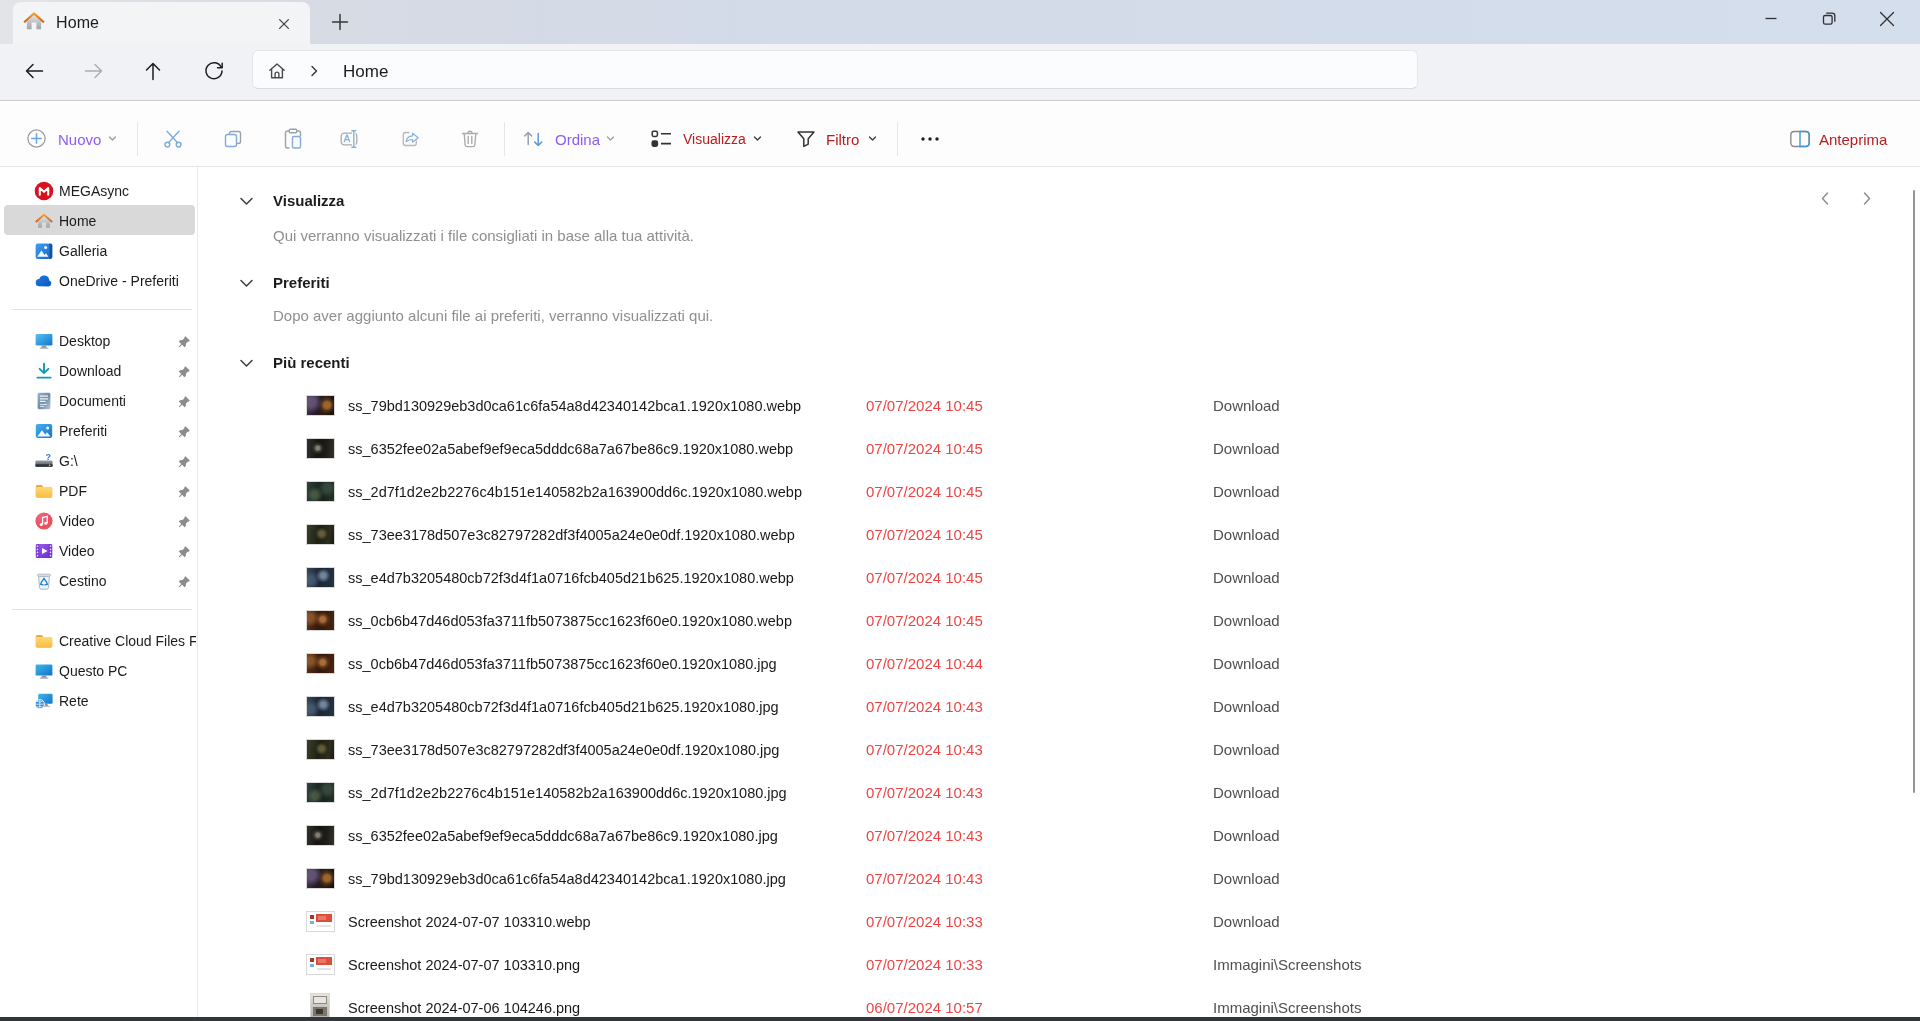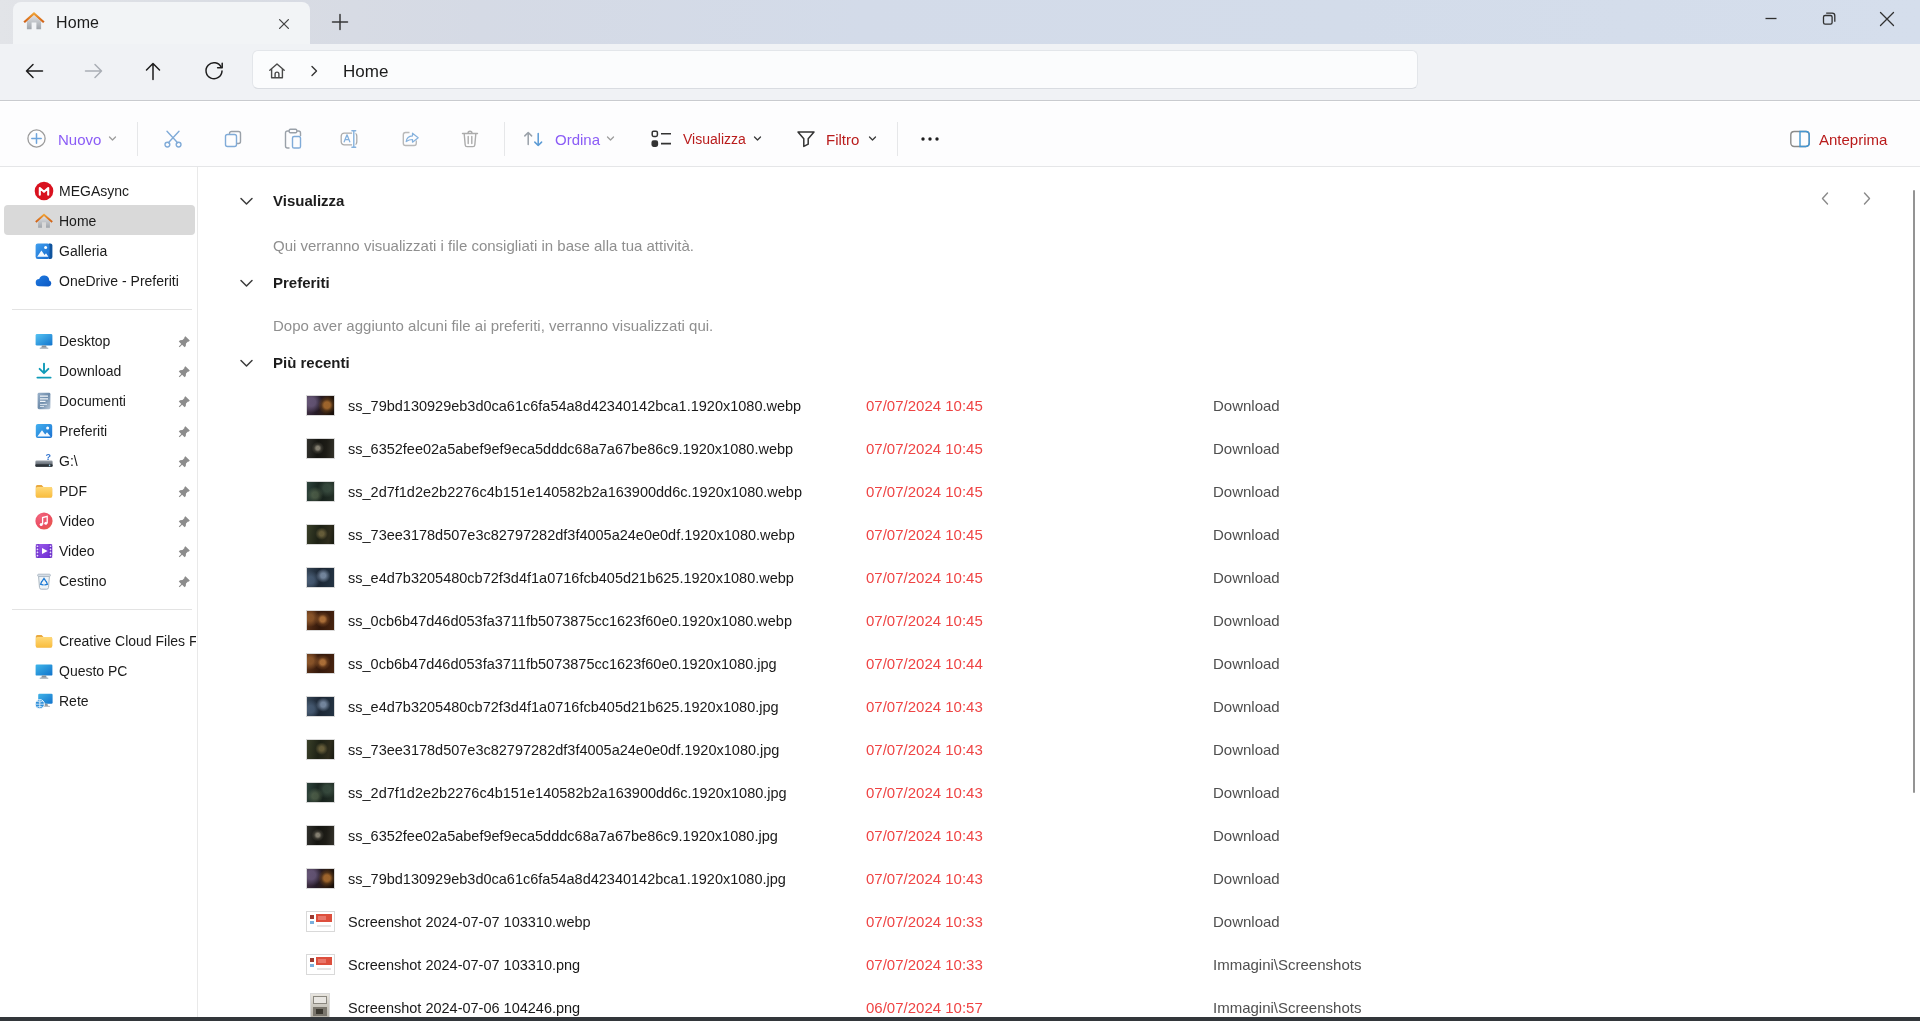--- a/index.html
+++ b/index.html
@@ -43,21 +43,21 @@
 .srow .ic { position:absolute; left:34px; top:5px; width:20px; height:20px; }
 .srow .lb { position:absolute; left:59px; top:7px; font-size:14px; color:#1b1b1b; white-space:nowrap; }
 .srow .pin { position:absolute; left:178px; top:9px; }
 #selhome { left:4px; top:38px; width:191px; height:30px; background:#d9d9d9; border-radius:4px; }
 .ssep { left:12px; width:180px; height:1px; background:#e3e3e3; }
 
 
 #content { left:198px; top:167px; width:1700px; height:850px; background:#ffffff; overflow:hidden; }
 .schev { position:absolute; left:41px; width:15px; height:15px; }
 .shead { position:absolute; left:75px; font-size:15px; font-weight:700; color:#1c1c1c; }
-.sdesc { position:absolute; left:75px; font-size:15px; color:#8f8f8f;margin-top:10px; }
+.sdesc { position:absolute; left:75px; font-size:15px; color:#8f8f8f; }
 .frow { position:absolute; left:0; width:1700px; height:43px; }
 .frow .th { position:absolute; left:109px; top:12px; width:27px; height:19px; outline:1px solid rgba(0,0,0,0.15); }
 .frow .fn { position:absolute; left:150px; top:14px; font-size:14.5px; color:#191919; white-space:nowrap; }
 .frow .dt { position:absolute; left:668px; top:13px; font-size:15px; color:#ef4444; white-space:nowrap; }
 .frow .lc { position:absolute; left:1015px; top:13px; font-size:15px; color:#4f4f4f; white-space:nowrap; }
 
 
 .t1 { background:
   radial-gradient(circle at 74% 48%, rgba(176,112,48,.85) 0 14%, rgba(120,75,30,.45) 26%, transparent 40%),
   radial-gradient(circle at 16% 32%, rgba(112,96,132,.75) 0 16%, transparent 42%),

